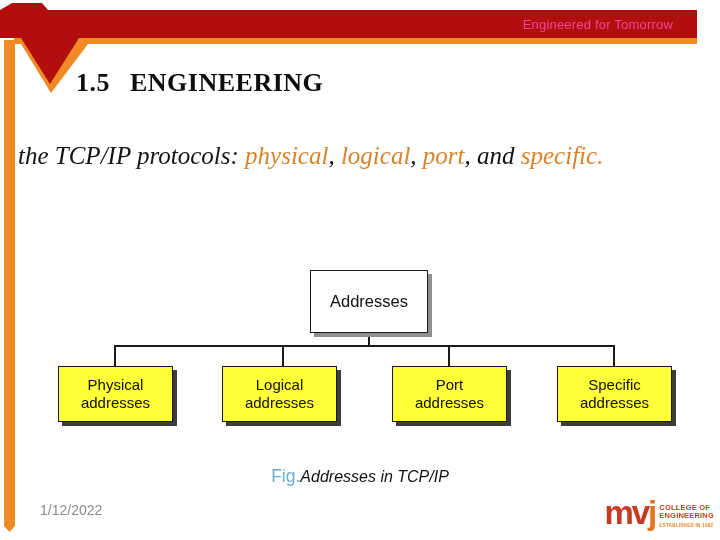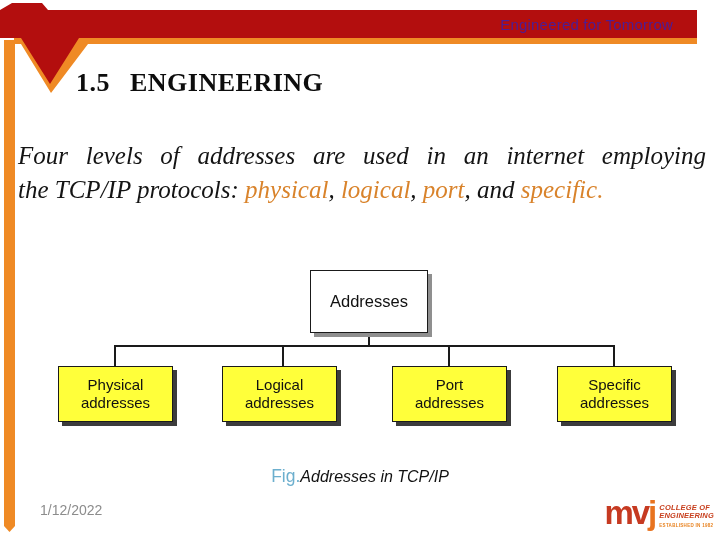--- a/index.html
+++ b/index.html
@@ -11,21 +11,21 @@
     font-family:"Liberation Sans",sans-serif;
   }
   .deco-svg{position:absolute;left:0;top:0;z-index:1;pointer-events:none;}
 
   .banner{
     position:absolute;left:0;top:10px;width:697px;height:28px;
     z-index:2;display:flex;align-items:center;justify-content:flex-end;
     padding-right:24px;box-sizing:border-box;
   }
   .banner-tagline{
-    color:#4c1d95;font-size:15px;letter-spacing:0.2px;
+    color:#ec4899;font-size:13px;letter-spacing:0.2px;
     font-family:"Liberation Sans",sans-serif;
   }
 
   .title{
     position:absolute;left:76px;top:68px;z-index:2;
     font-family:"Liberation Serif",serif;font-weight:bold;
     font-size:26px;color:#0d0d0d;letter-spacing:0.5px;
   }
   .title .num{margin-right:20px;}
 
@@ -92,21 +92,21 @@
     display:flex;align-items:flex-start;
   }
   .logo-monogram{
     font-family:"Liberation Sans",sans-serif;font-weight:bold;
     font-size:33px;line-height:30px;letter-spacing:-2px;
   }
   .logo-mv{color:#c63a21;}
   .logo-j{color:#e8731f;}
   .logo-text{margin-left:4px;margin-top:6px;line-height:8px;}
   .logo-line1,.logo-line2{
-    color:#c8401f;font-weight:bold;font-size:7.5px;letter-spacing:0.2px;font-style:italic;
+    color:#c8401f;font-weight:bold;font-size:7.5px;letter-spacing:0.2px;
   }
   .logo-line3{
     color:#e8821f;font-size:4.5px;font-weight:bold;margin-top:2px;letter-spacing:0.3px;
   }
 </style>
 </head>
 <body>
 
 <div class="slide">
 
@@ -121,21 +121,20 @@
 
   <div class="banner">
     <span class="banner-tagline">Engineered for Tomorrow</span>
   </div>
 
   <div class="title">
     <span class="num">1.5</span><span>ENGINEERING</span>
   </div>
 
   <div class="body-text">
-    <div class="body-line1">Four levels of addresses are used in an internet employing</div>
     <div class="body-line2"><span>the TCP/IP protocols: </span><span class="kw">physical</span><span>, </span><span class="kw">logical</span><span>, </span><span class="kw">port</span><span>, and </span><span class="kw">specific.</span></div>
   </div>
 
   <div class="diagram">
     <div class="cline stem"></div>
     <div class="cline hbar"></div>
     <div class="cline drop drop-1"></div>
     <div class="cline drop drop-2"></div>
     <div class="cline drop drop-3"></div>
     <div class="cline drop drop-4"></div>

